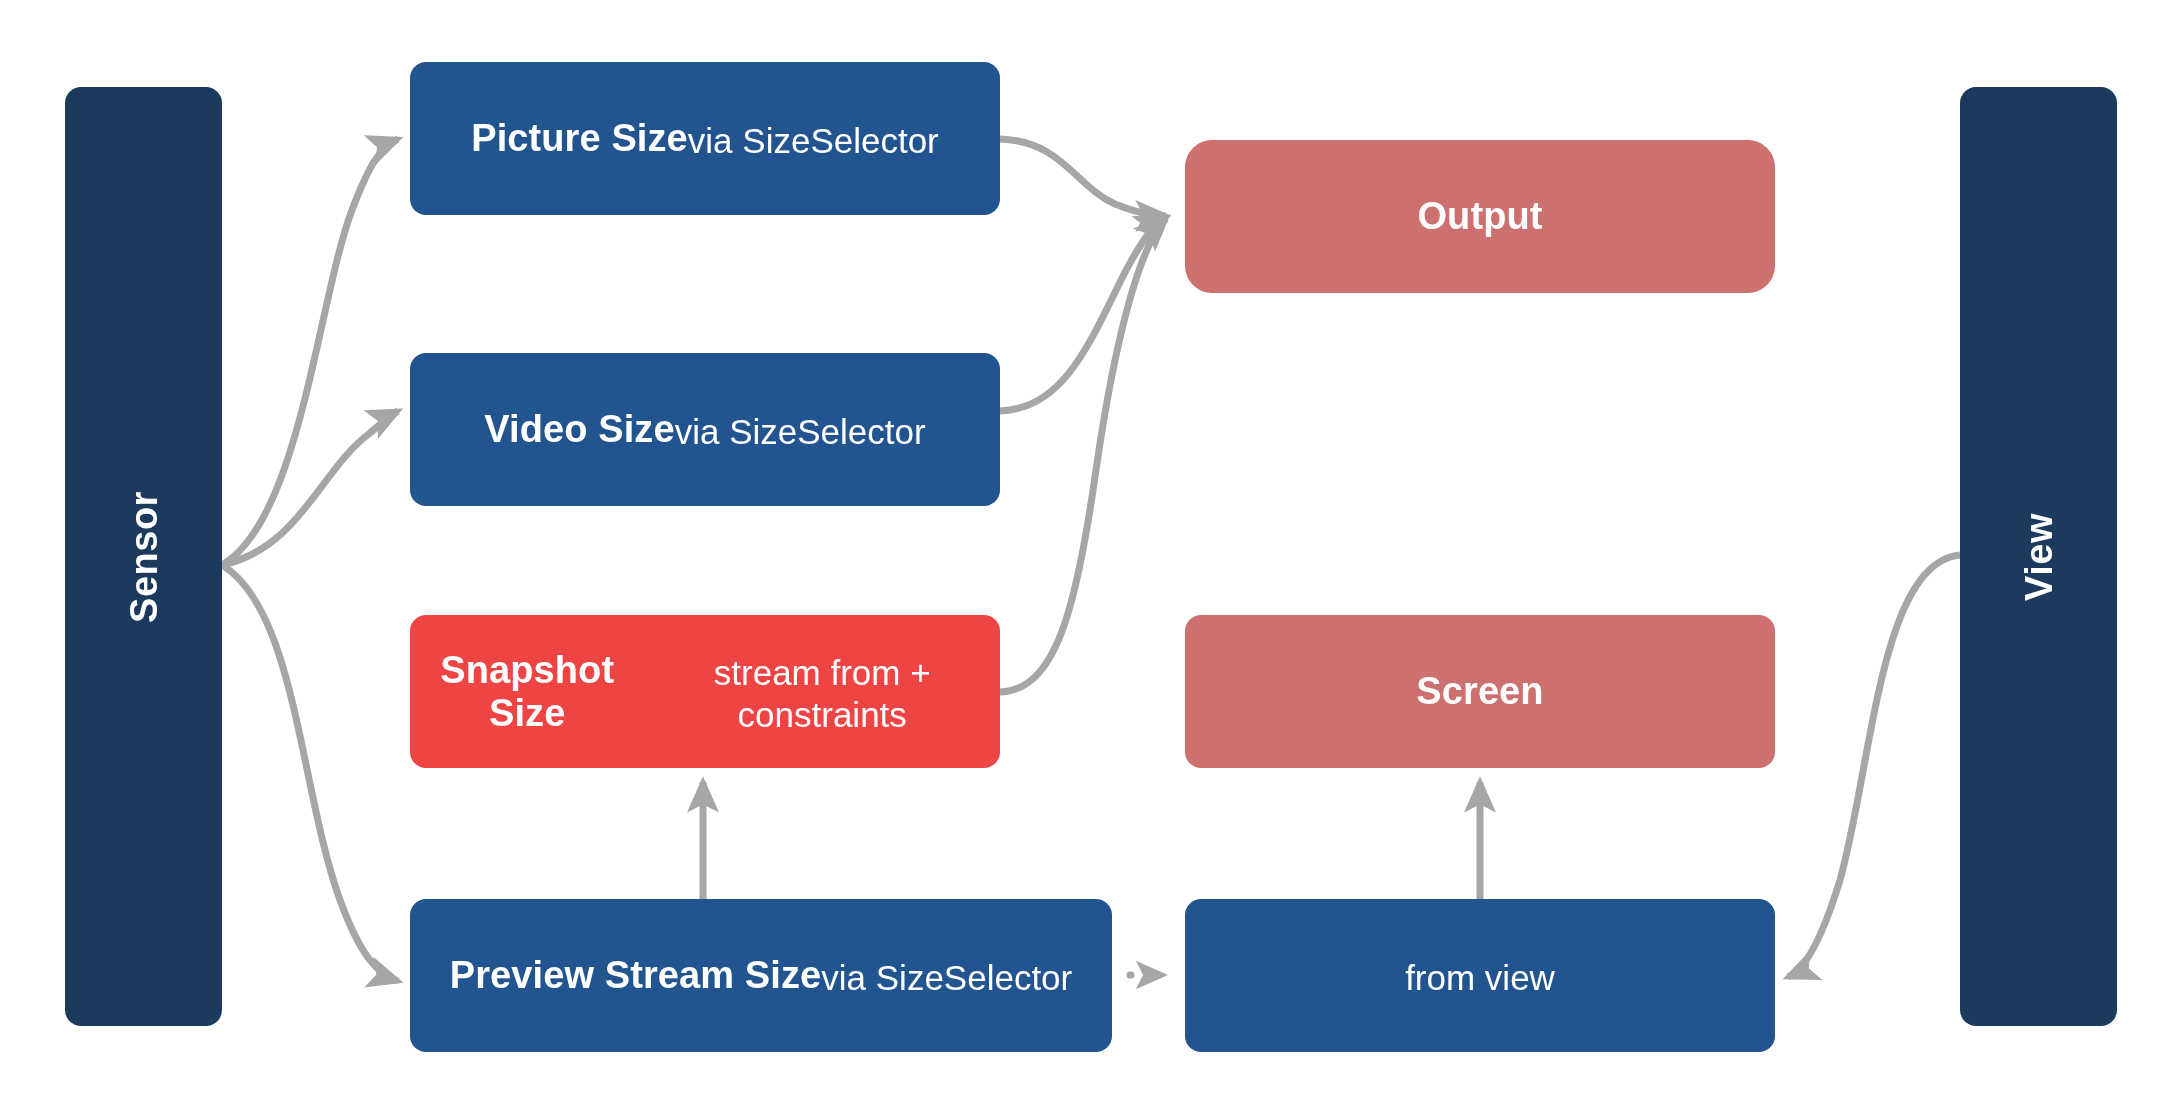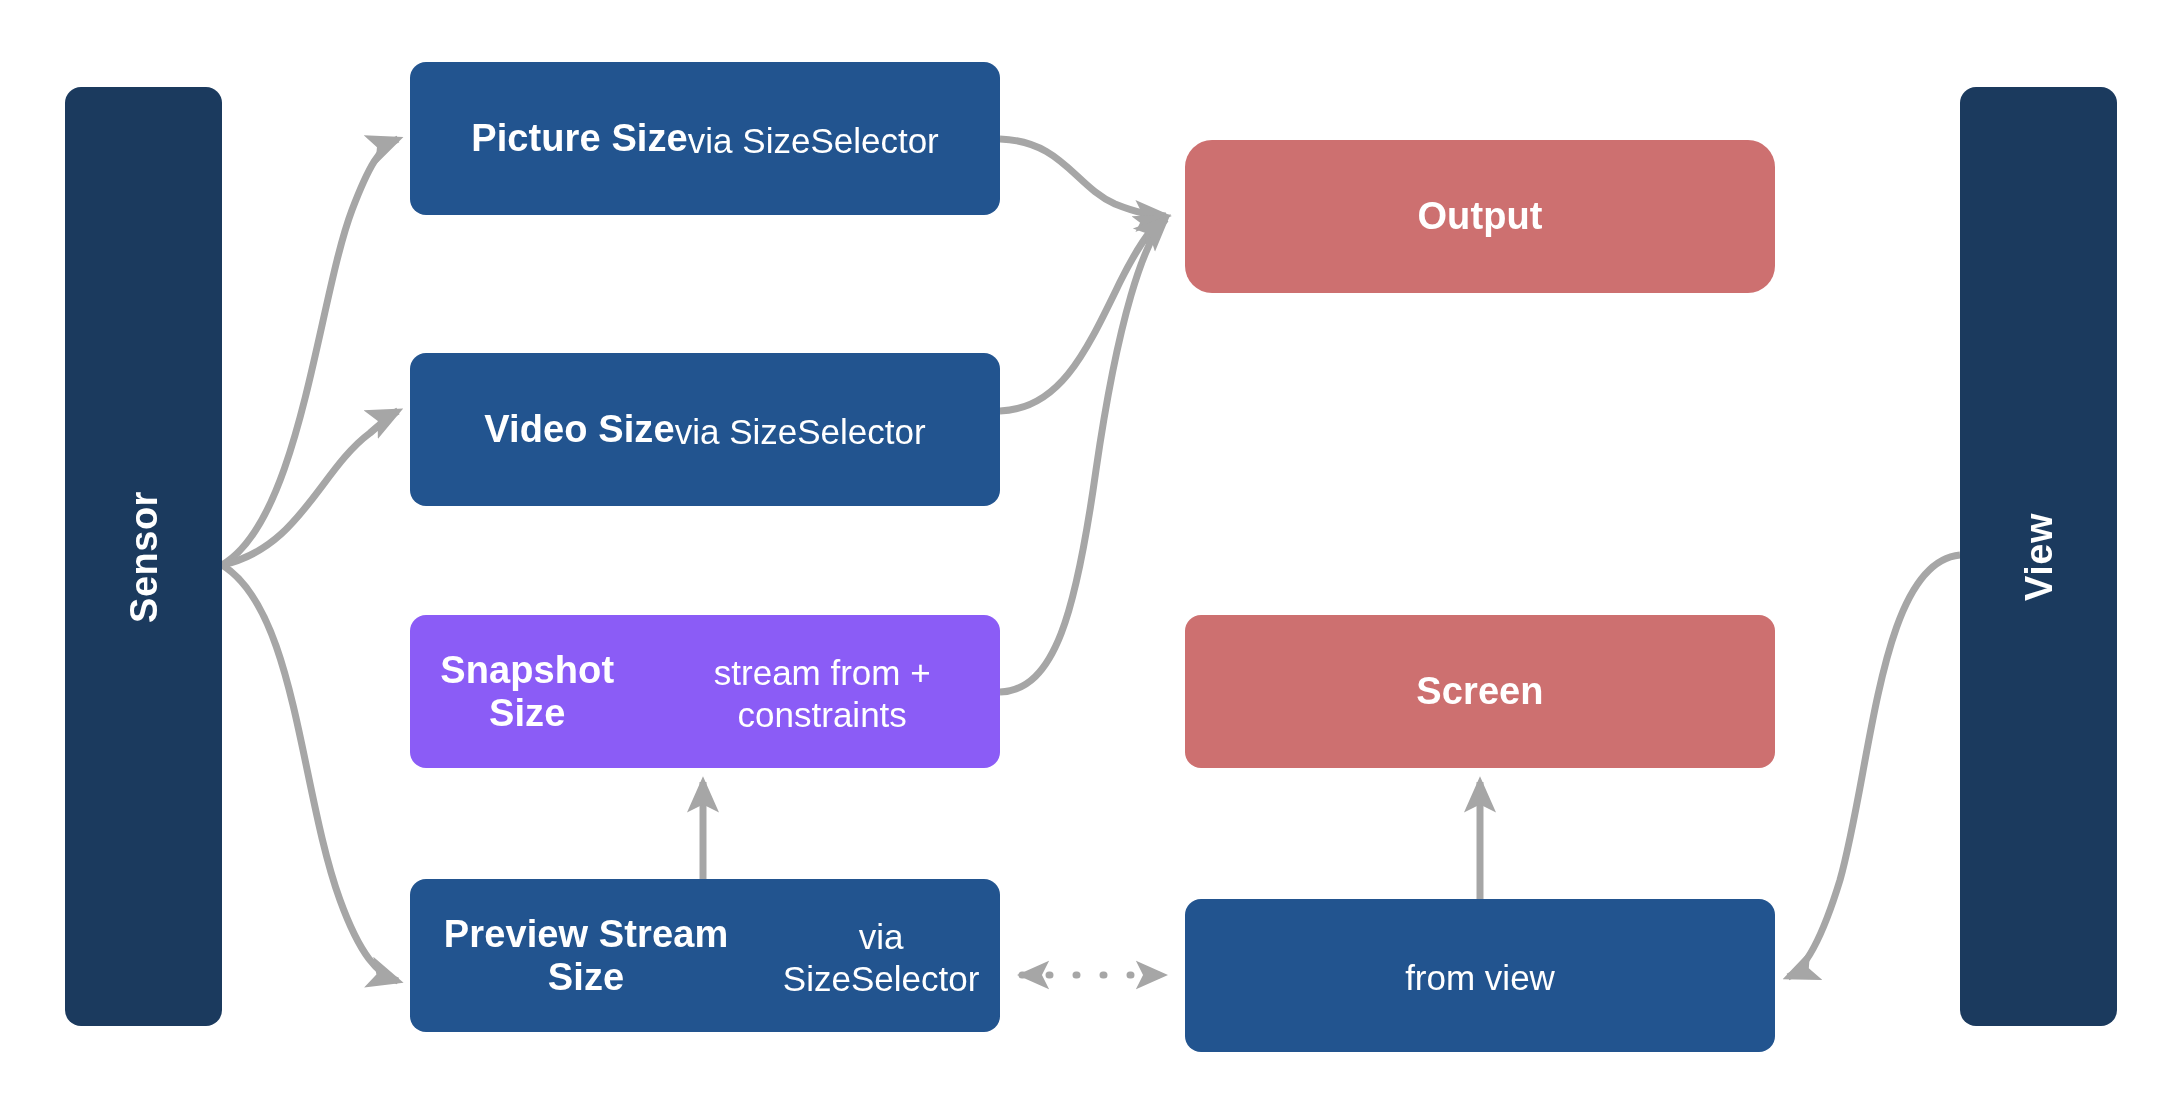--- a/index.html
+++ b/index.html
@@ -64,21 +64,21 @@
     top: 50%;
     transform: translate(-50%, -50%) rotate(-90deg);
     transform-origin: center center;
     white-space: nowrap;
     color: #ffffff;
     font-weight: bold;
     font-size: 38px;
     letter-spacing: 0.5px;
   }
   .c-blue      { background: #22548f; }
-  .c-lightblue { background: #8b5cf6; }
+  .c-lightblue { background: #ef4444; }
   .c-red       { background: #cd7070; }
 </style>
 </head>
 <body>
 
 <div id="canvas">
 
   <svg id="edges" viewBox="0 0 2182 1104" width="2182" height="1104" xmlns="http://www.w3.org/2000/svg">
     <defs>
       <marker id="arrow-end" viewBox="0 0 10 10" refX="8.4" refY="5" markerWidth="5.2" markerHeight="5.2" orient="auto-start-reverse">
@@ -141,21 +141,21 @@
   <div class="node c-blue" style="left:410px; top:333px; width:590px; height:153px;margin-top:20px;">
     <div class="title">Video Size</div>
     <div class="subtitle">via SizeSelector</div>
   </div>
 
   <div class="node c-lightblue" style="left:410px; top:615px; width:590px; height:153px;">
     <div class="title">Snapshot Size</div>
     <div class="subtitle">stream from + constraints</div>
   </div>
 
-  <div class="node c-blue" style="left:410px; top:879px; width:590px; height:153px;">
+  <div class="node c-blue" style="left:410px; top:899px; width:702px; height:153px;">
     <div class="title">Preview Stream Size</div>
     <div class="subtitle">via SizeSelector</div>
   </div>
 
   <div class="node c-red" style="left:1185px; top:140px; width:590px; height:153px;border-radius:27px;">
     <div class="title">Output</div>
   </div>
 
   <div class="node c-red" style="left:1185px; top:615px; width:590px; height:153px;">
     <div class="title">Screen</div>

